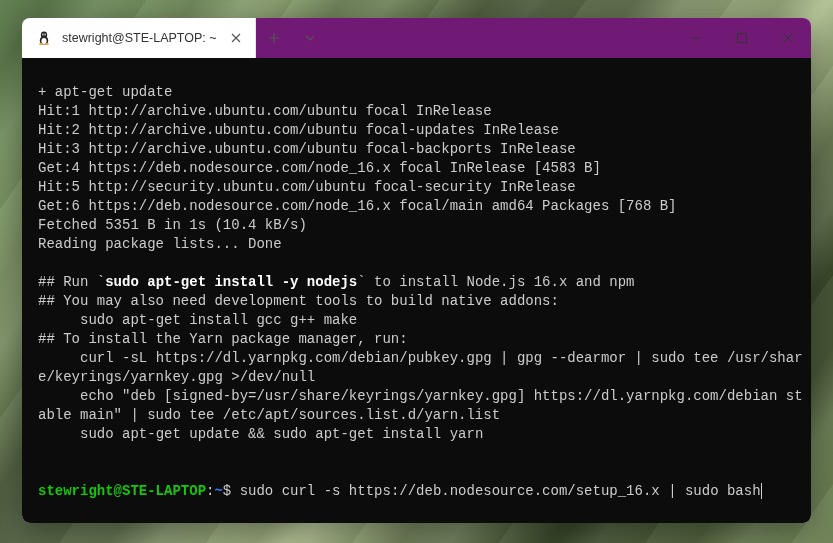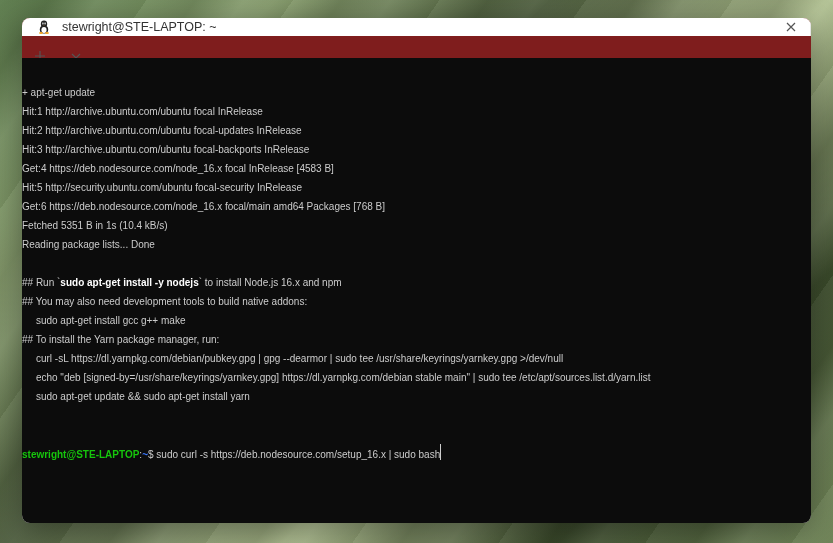--- a/index.html
+++ b/index.html
@@ -29,25 +29,24 @@
       height: 505px;
       background: #ffffff;
       border-radius: 8px;
       overflow: hidden;
       box-shadow: 0 8px 32px rgba(0,0,0,0.35);
       display: flex;
       flex-direction: column;
     }
     .titlebar {
       height: 40px;
-      background: #7f1d1d;
+      background: #701a75;
       display: flex;
       align-items: stretch;
       flex-shrink: 0;
-      flex-direction: column;
     }
     .tab {
       display: flex;
       align-items: center;
       padding: 0 10px 0 14px;
       gap: 10px;
       border-right: 1px solid #e5e5e5;
       min-width: 210px;
       background: #ffffff;
     }
@@ -98,24 +97,24 @@
       display: flex;
       align-items: center;
       justify-content: center;
       color: #333;
       cursor: pointer;
     }
     .terminal {
       flex: 1;
       background: #0c0c0c;
       color: #cccccc;
-      font-family: Liberation Sans, sans-serif;
-      font-size: 10px;
+      font-family: Liberation Mono, monospace;
+      font-size: 14px;
       line-height: 19px;
-      padding: 6px 4px 6px 0;
+      padding: 6px 4px 6px 16px;
       white-space: pre-wrap;
       word-break: break-all;
       overflow: hidden;
     }
     .bold { font-weight: bold; color: #ffffff; }
     .green { color: #16c60c; font-weight: bold; }
     .blue { color: #3b78ff; font-weight: bold; }
     .cursor {
       display: inline-block;
       width: 1px;

